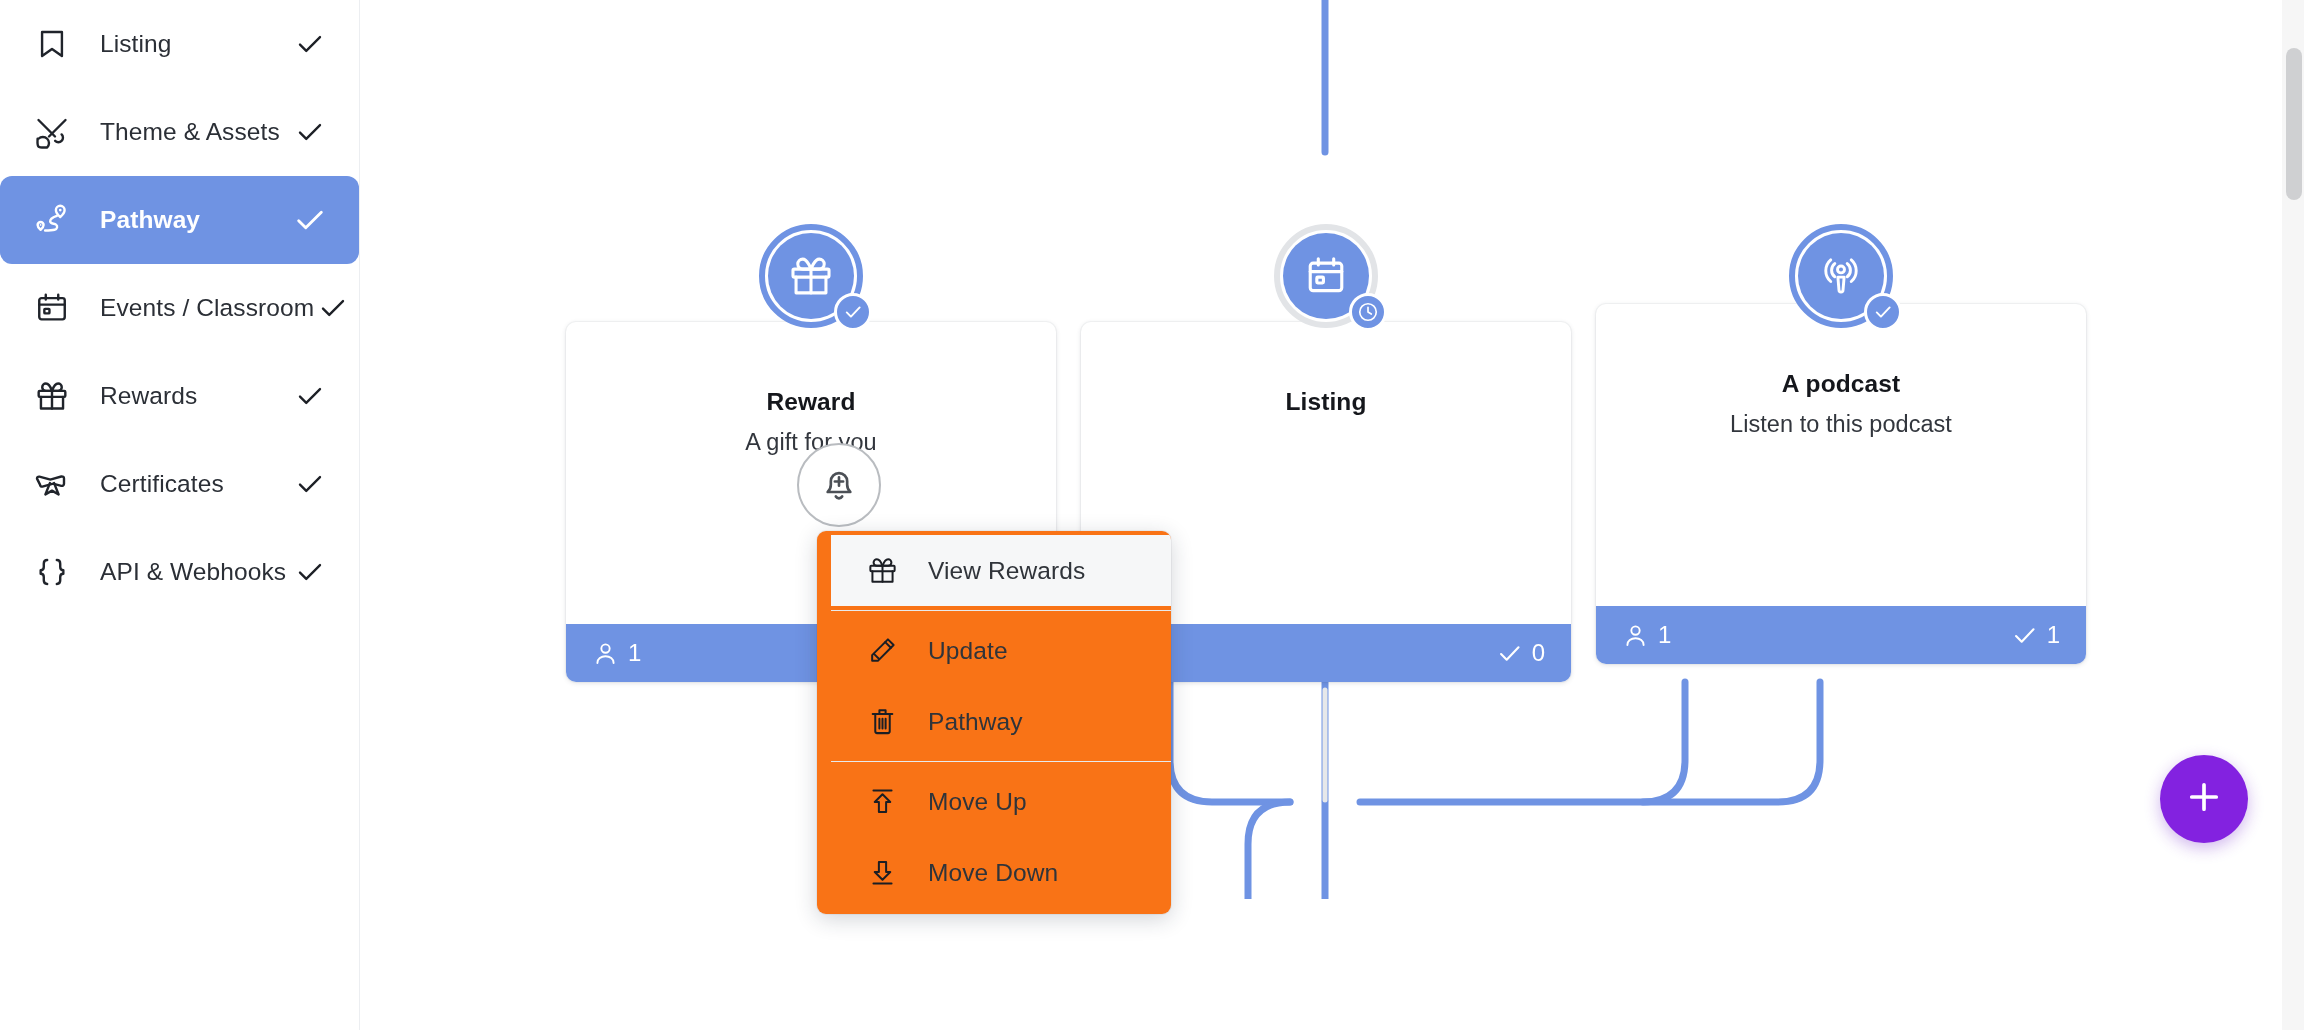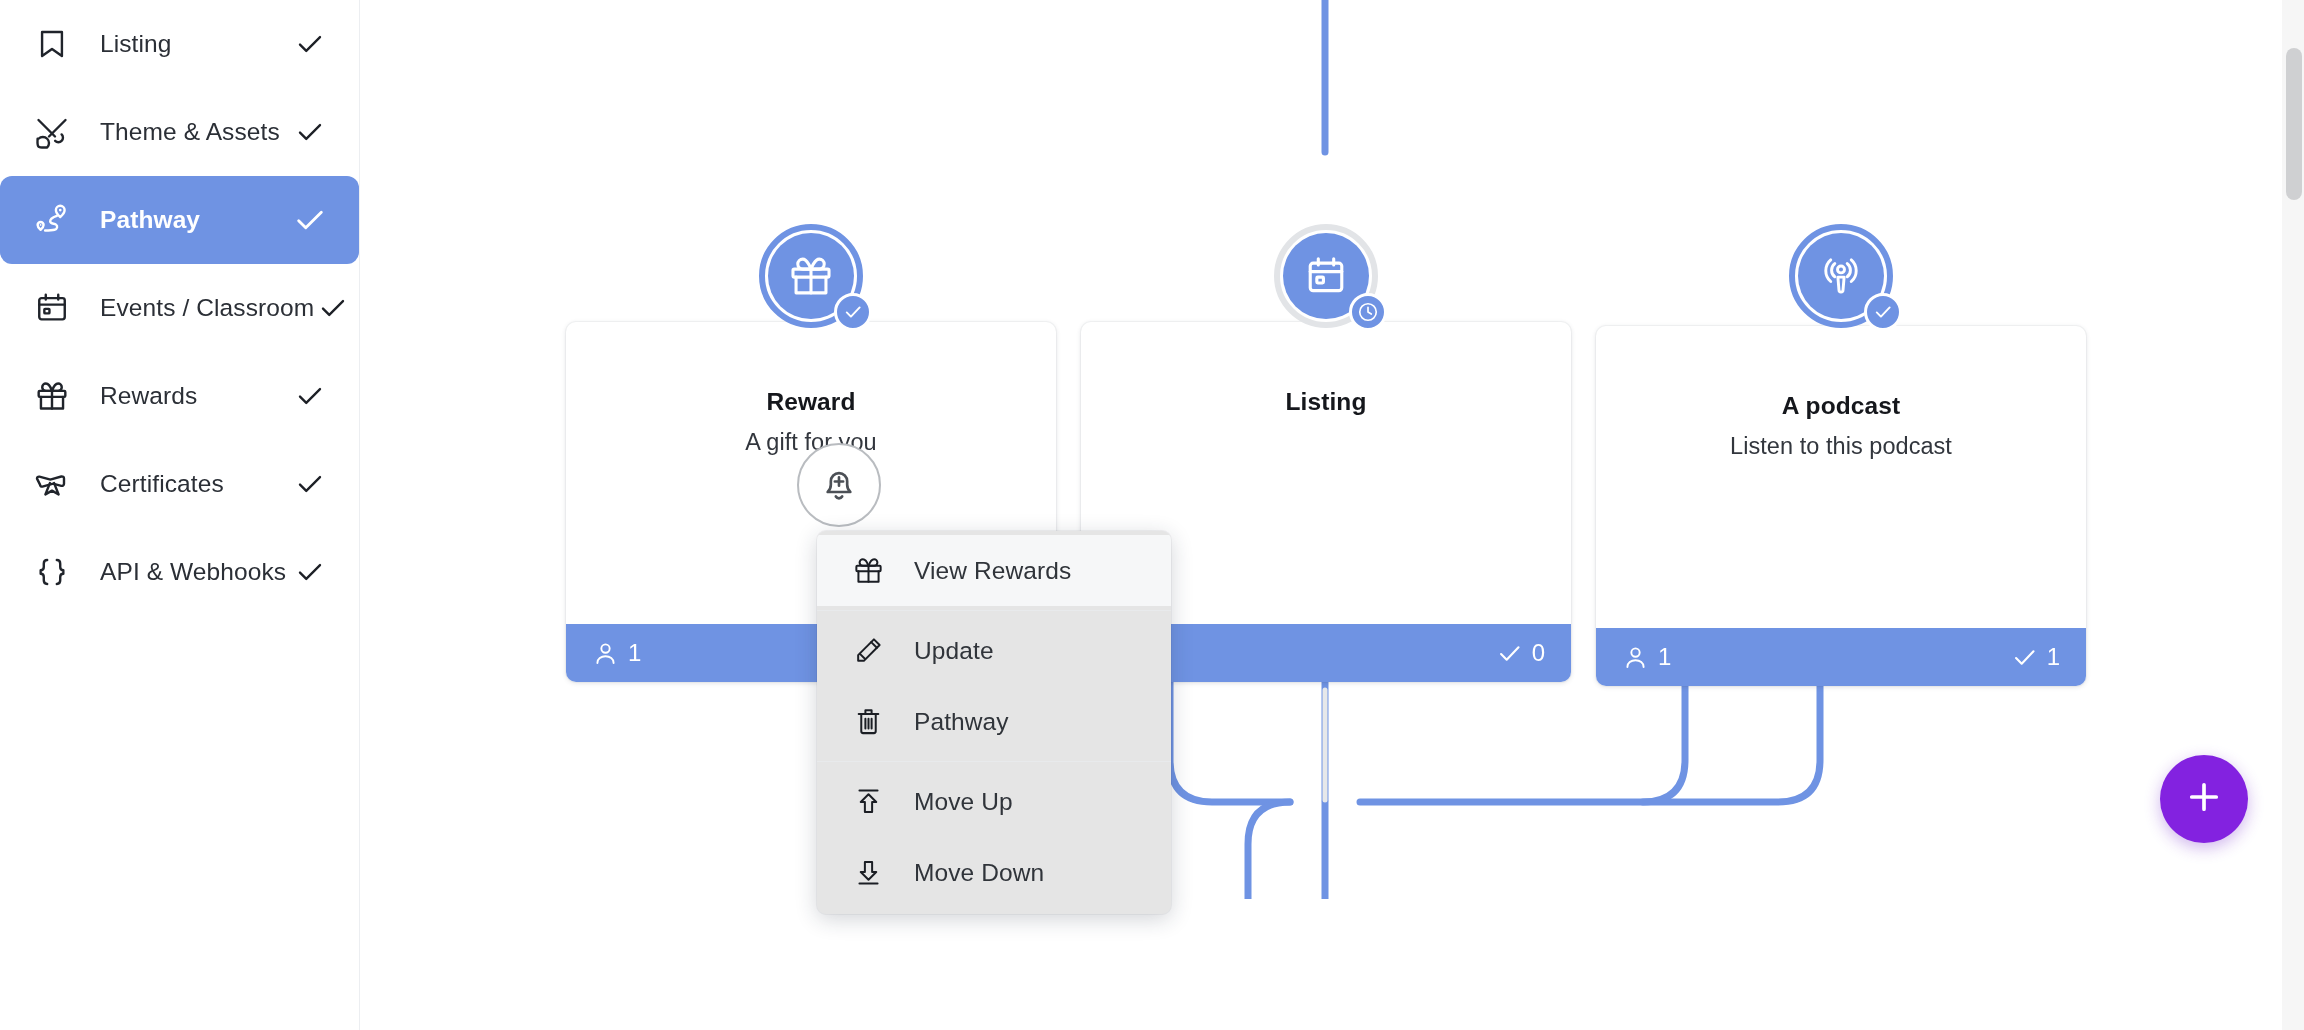--- a/index.html
+++ b/index.html
@@ -163,26 +163,26 @@
     color: #4c5056;
     cursor: pointer;
     z-index: 12;
   }
 
   
   .ctx-menu {
     position: absolute;
     left: 817px; top: 531px;
     width: 354px;
-    background: #e5e5e5;
+    background: #f97316;
     border-radius: 9px;
     box-shadow: 0 5px 22px rgba(30,40,60,.20), 0 0 0 1px rgba(30,40,60,.05);
     z-index: 60;
     overflow: hidden;
-    padding: 4px 0 6px 0;
+    padding: 4px 0 6px 14px;
   }
   .ctx-item {
     display: flex; align-items: center;
     height: 71px;
     padding-left: 31px;
     cursor: pointer;
     color: #35393f;
   }
   .ctx-item.hl { background: #f6f7f8; }
   .ctx-item .mi {
@@ -455,21 +455,21 @@
           </svg>
       </div>
       <div class="flag">
         <svg width="22" height="22" viewBox="0 0 24 24" fill="none" stroke="currentColor" stroke-width="1.8" stroke-linecap="round" stroke-linejoin="round">
             <circle cx="12" cy="12" r="9"></circle>
             <path d="M12 6.8V12l3.6 2.2"></path>
           </svg>
       </div>
     </div>
 
-    <div class="card" style="left:1236px; top:326px; width:490px; height:360px;">
+    <div class="card" style="left:1236px; top:304px; width:490px; height:360px;">
       <div class="card-body">
         <div class="card-title">A podcast</div>
         <div class="card-sub">Listen to this podcast</div>
       </div>
       <div class="card-footer">
         <span class="stat">
           <span>
             <svg width="27" height="27" viewBox="0 0 24 24" fill="none" stroke="currentColor" stroke-width="1.7" stroke-linecap="round" stroke-linejoin="round">
                 <circle cx="12" cy="7.6" r="3.7"></circle>
                 <path d="M4.8 20.4c0-3.6 3.2-6 7.2-6s7.2 2.4 7.2 6"></path>

